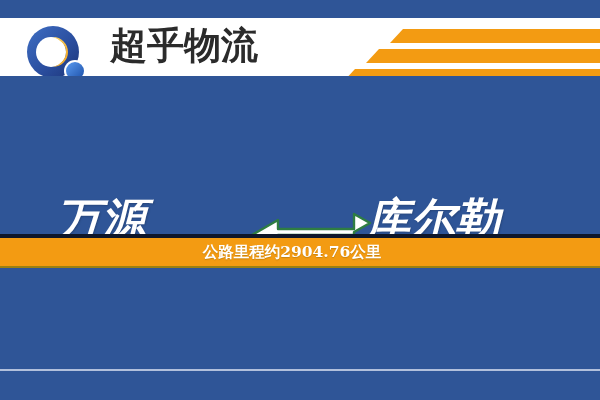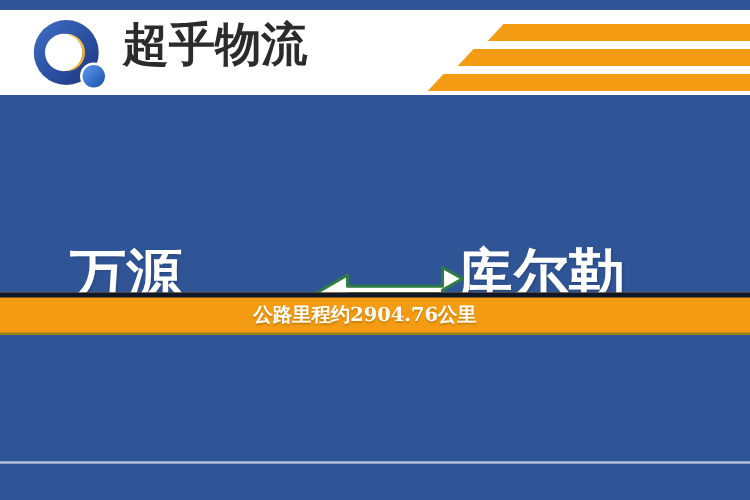--- a/index.html
+++ b/index.html
@@ -4,21 +4,21 @@
 <style>
   html,body{margin:0;padding:0;}
   body{
     width:600px;height:400px;overflow:hidden;
     font-family:"Liberation Serif","DejaVu Serif",serif;
     background:#ffffff;
   }
   .poster{position:relative;width:600px;height:400px;overflow:hidden;background:#2f5597;}
 
   
-  .header{position:absolute;left:0;top:8px;width:600px;height:96px;background:#ffffff;overflow:hidden;}
+  .header{position:absolute;left:0;top:18px;width:600px;height:96px;background:#ffffff;overflow:hidden;text-align:center;}
 
   .logo-wrap{position:absolute;left:22px;top:6px;width:72px;height:62px;}
   .logo-wrap svg{display:block;}
 
   .brand{position:absolute;left:98px;top:6px;width:172px;height:64px;}
   .brand-cn{
     font-family:"DejaVu Sans","Liberation Sans",sans-serif;
     font-weight:bold;font-size:37px;line-height:44px;color:#2b2b2b;
     letter-spacing:0px;white-space:nowrap;
   }
@@ -35,20 +35,21 @@
   .stripe.s3{top:51px;width:258px;clip-path:polygon(13px 0,100% 0,100% 100%,0 100%);}
 
   
   .main-band{position:absolute;left:0;top:76px;width:600px;height:158px;background:#2f5597;}
 
   .city{
     position:absolute;top:116px;
     font-family:"DejaVu Serif","Liberation Serif",serif;
     font-weight:bold;color:#ffffff;font-size:45px;line-height:56px;white-space:nowrap;
     text-shadow:1px 1px 2px rgba(0,0,0,.18);
+    font-style:italic;
   }
   .city.origin{left:56px;}
   .city.dest{left:365px;text-align:center;}
 
   .arrow-block{position:absolute;left:240px;top:104px;width:125px;height:110px;}
   .arrow-note{
     position:absolute;left:0;width:125px;text-align:center;
     font-family:"DejaVu Serif","Liberation Serif",serif;
     font-weight:bold;color:#ffffff;white-space:nowrap;
   }

